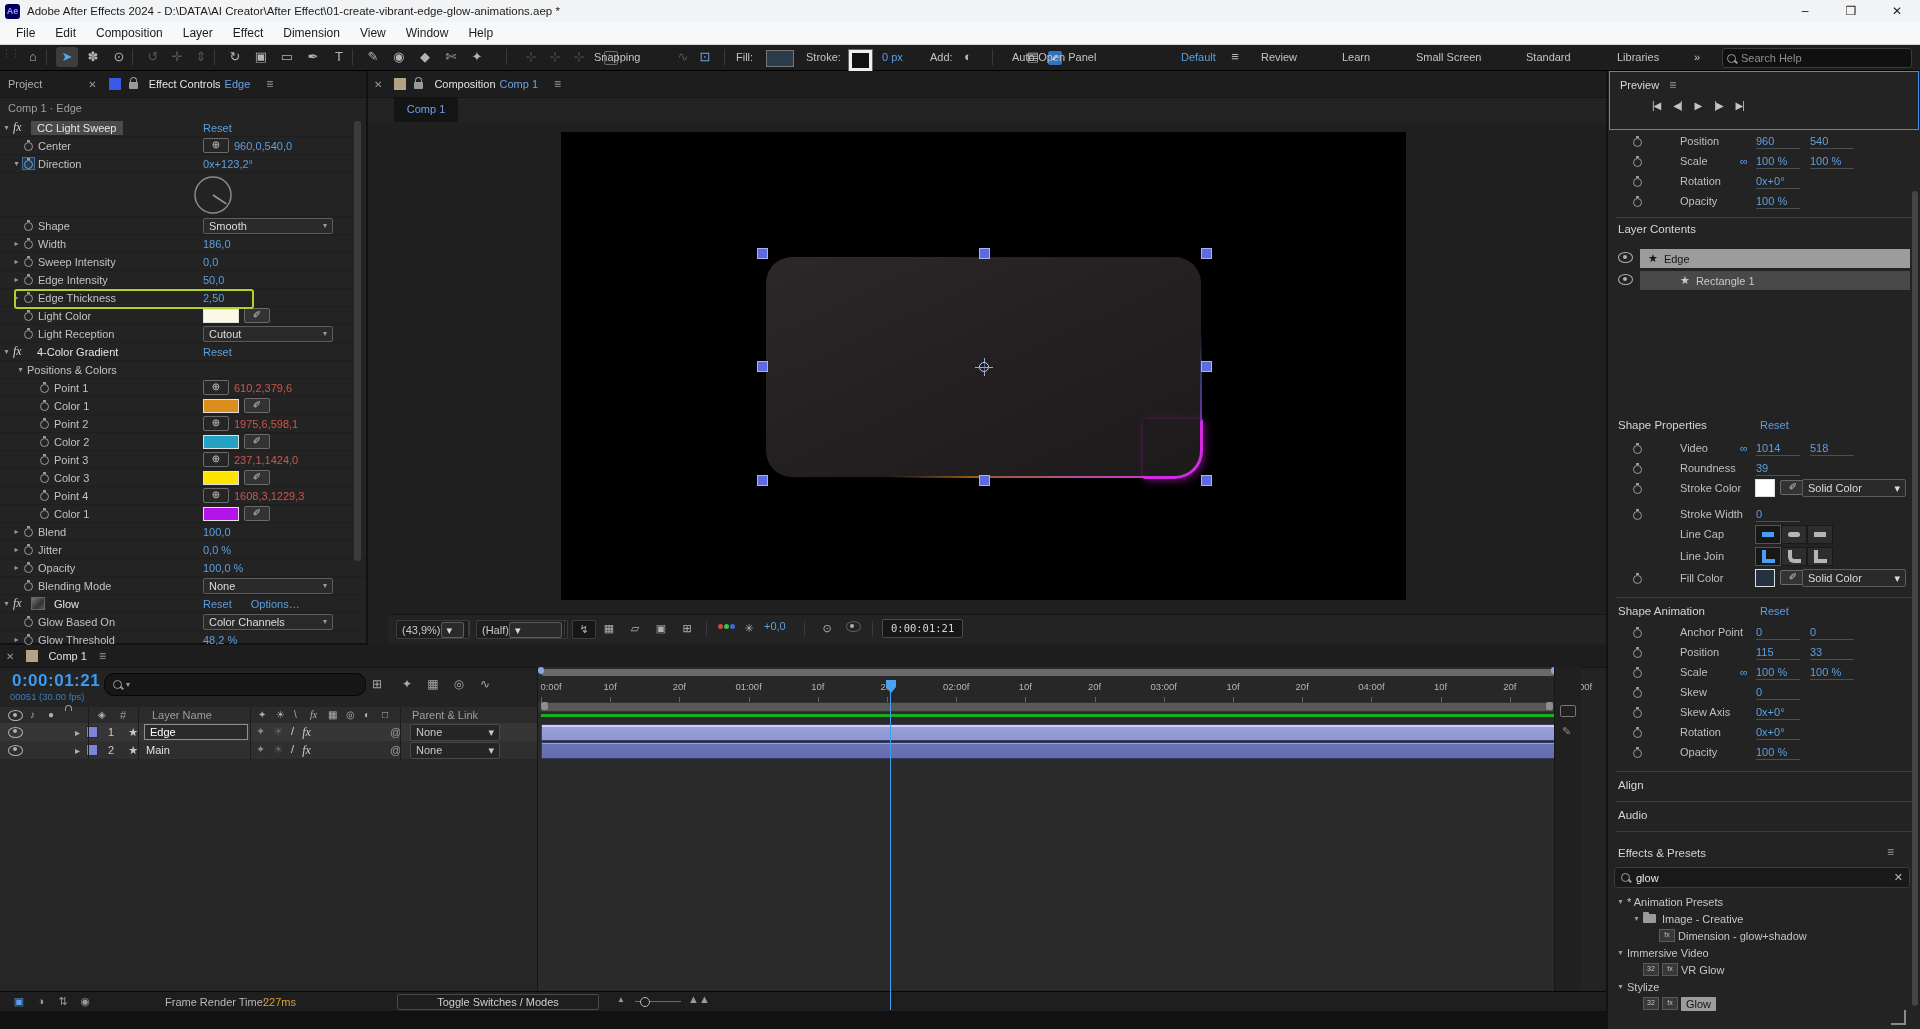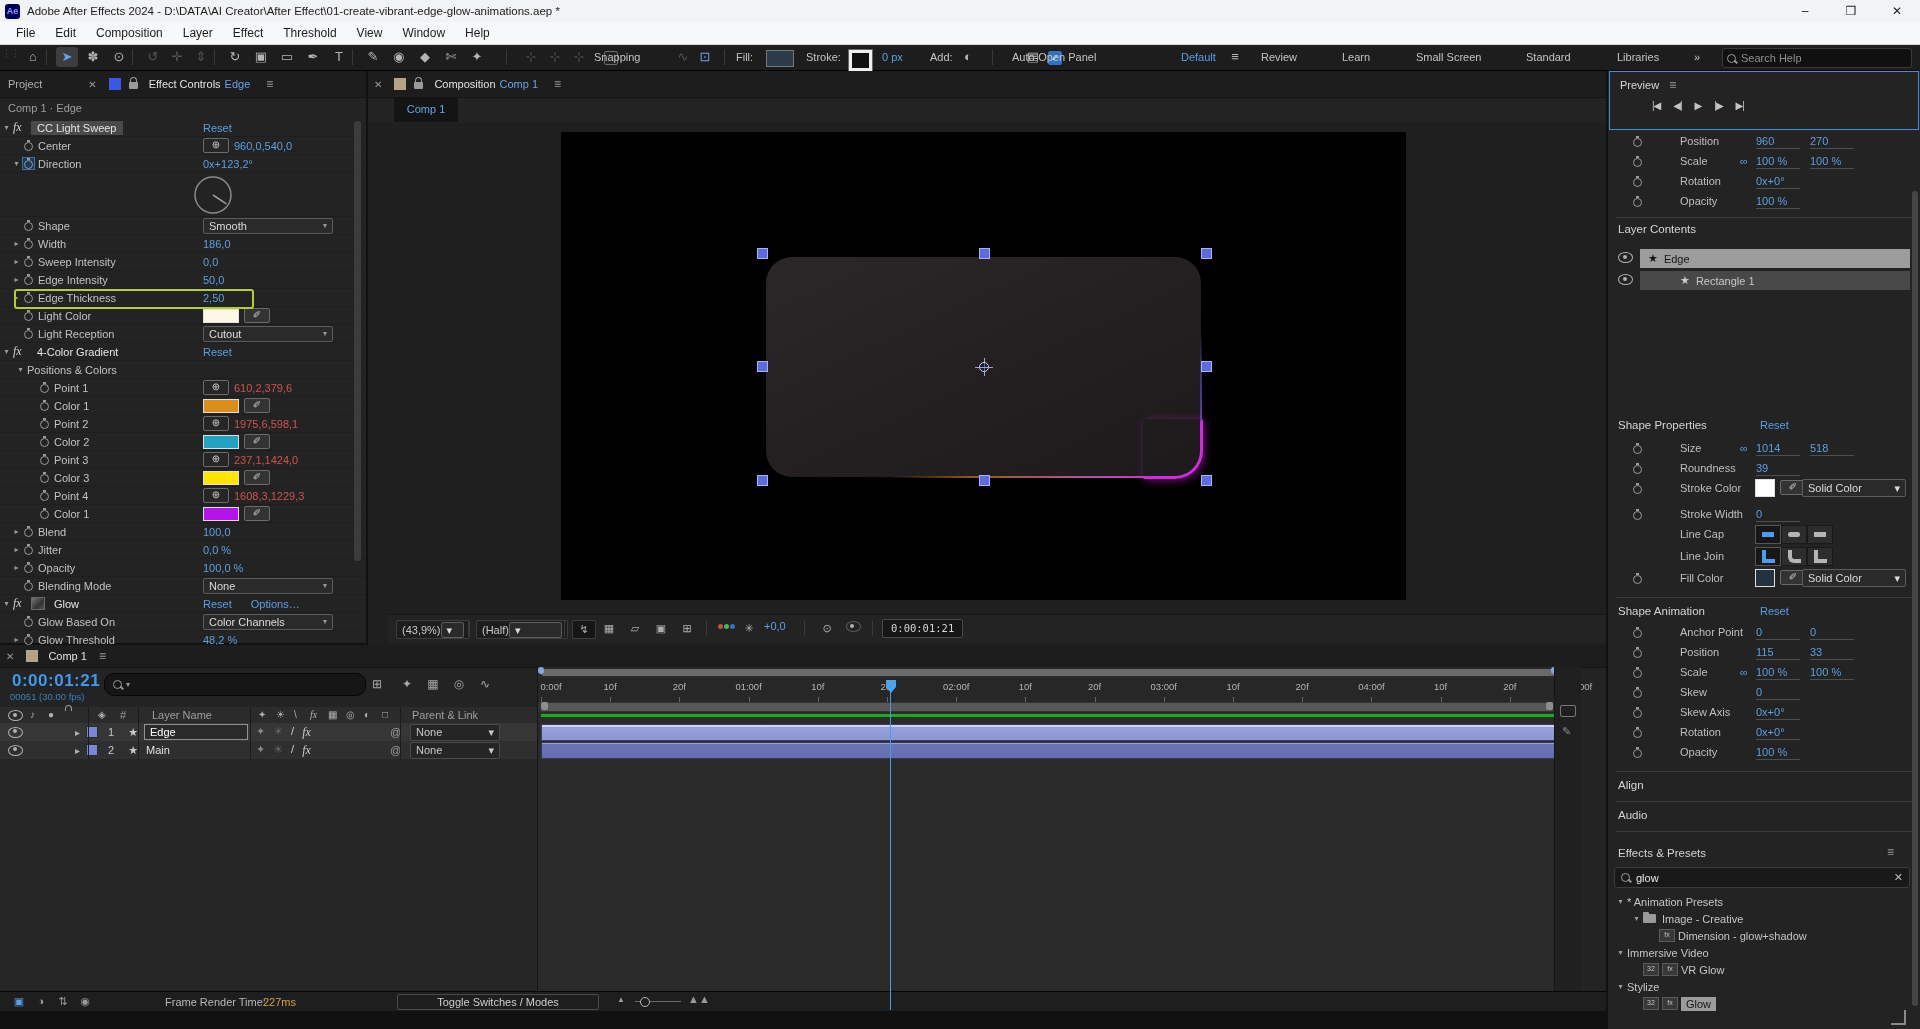--- a/index.html
+++ b/index.html
@@ -209,21 +209,21 @@
       <div class="win-btn">✕</div>
     </div>
   </div>
 
   <div class="menubar" id="menubar">
       <div class="menu-item">File</div>
       <div class="menu-item">Edit</div>
       <div class="menu-item">Composition</div>
       <div class="menu-item">Layer</div>
       <div class="menu-item">Effect</div>
-      <div class="menu-item">Threshold</div>
+      <div class="menu-item">Dimension</div>
       <div class="menu-item">View</div>
       <div class="menu-item">Window</div>
       <div class="menu-item">Help</div>
     </div>
 
   <div class="toolbar">
     <div class="grip">⋮⋮</div>
     <div id="tools">
         <div class="tool" style="left: 22px;">⌂</div>
         <div class="tool active" style="left: 56px;">➤</div>
@@ -633,21 +633,21 @@
         <span>▶</span>
         <span>|▶</span>
         <span>▶|</span>
       </div>
     </div>
     <div id="quick-rows">
         <div class="r-row" style="position: absolute; left: 0px; right: 0px; top: 61px;">
           <span class="stw"></span>
           <span class="r-label">Position</span>
           <span class="r-v1">960</span>
-          <span class="r-v2">270</span>
+          <span class="r-v2">540</span>
         </div>
         <div class="r-row" style="position: absolute; left: 0px; right: 0px; top: 81px;">
           <span class="stw"></span>
           <span class="r-label">Scale</span>
           <span class="r-link">∞</span>
           <span class="r-v1">100 %</span>
           <span class="r-v2">100 %</span>
         </div>
         <div class="r-row" style="position: absolute; left: 0px; right: 0px; top: 101px;">
           <span class="stw"></span>
@@ -674,21 +674,21 @@
           <span>★</span>
           <span>Rectangle 1</span>
         </div>
       </div>
 
     <div class="sec-title" style="top:348px">Shape Properties</div>
     <div class="sec-reset" style="top:348px">Reset</div>
     <div id="shape-props">
         <div class="r-row" style="position: absolute; left: 0px; right: 0px; top: 368px;">
           <span class="stw"></span>
-          <span class="r-label">Size</span>
+          <span class="r-label">Video</span>
           <span class="r-link">∞</span>
           <span class="r-v1">1014</span>
           <span class="r-v2">518</span>
         </div>
         <div class="r-row" style="position: absolute; left: 0px; right: 0px; top: 388px;">
           <span class="stw"></span>
           <span class="r-label">Roundness</span>
           <span class="r-v1">39</span>
         </div>
         <div class="r-row" style="position: absolute; left: 0px; right: 0px; top: 408px;">

